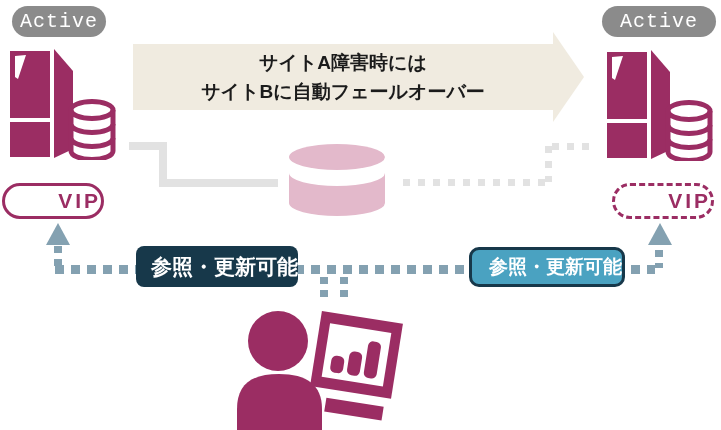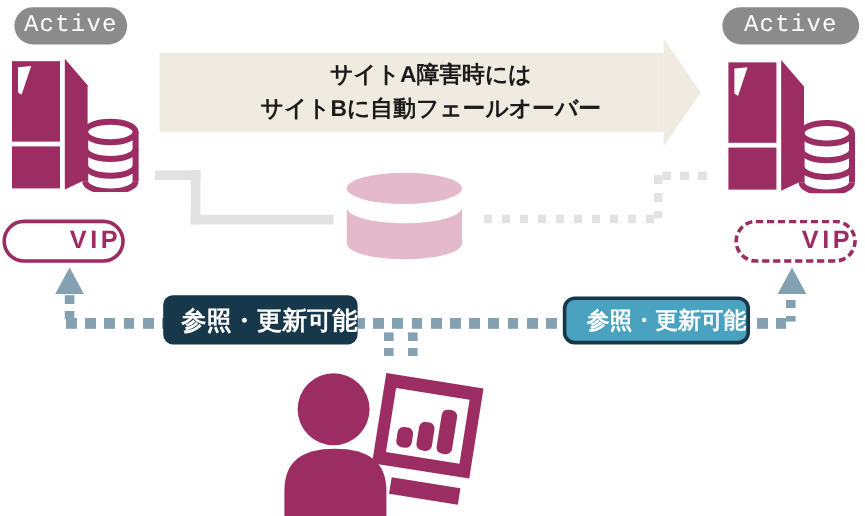--- a/index.html
+++ b/index.html
@@ -15,21 +15,21 @@
     font-size:20px;letter-spacing:1px;z-index:3;font-family:Liberation Mono, monospace;
   }
   
   .fo-arrow-body{left:133px;top:44px;width:420px;height:66px;background:#f0ebe0;z-index:0;}
   .fo-arrow-head{
     left:553px;top:32px;width:0;height:0;
     border-top:45px solid transparent;border-bottom:45px solid transparent;
     border-left:31px solid #f0ebe0;z-index:0;
   }
   .fo-arrow-text{
-    left:149px;top:44px;width:420px;height:66px;z-index:1;
+    left:133px;top:44px;width:420px;height:66px;z-index:1;
     display:flex;flex-direction:column;align-items:center;justify-content:center;
     font-size:19px;font-weight:600;color:#1b1b1b;line-height:1.55;text-align:center;
   }
   
   .gray-seg{background:#e2e2e2;z-index:0;}
   
   .gray-dot-h{background:repeating-linear-gradient(90deg,#e2e2e2 0 7px,transparent 7px 15px);z-index:0;}
   .gray-dot-v{background:repeating-linear-gradient(180deg,#e2e2e2 0 7px,transparent 7px 15px);z-index:0;}
   
   .blue-dot-h{background:repeating-linear-gradient(90deg,#84a1b1 0 9px,transparent 9px 16px);z-index:1;}

